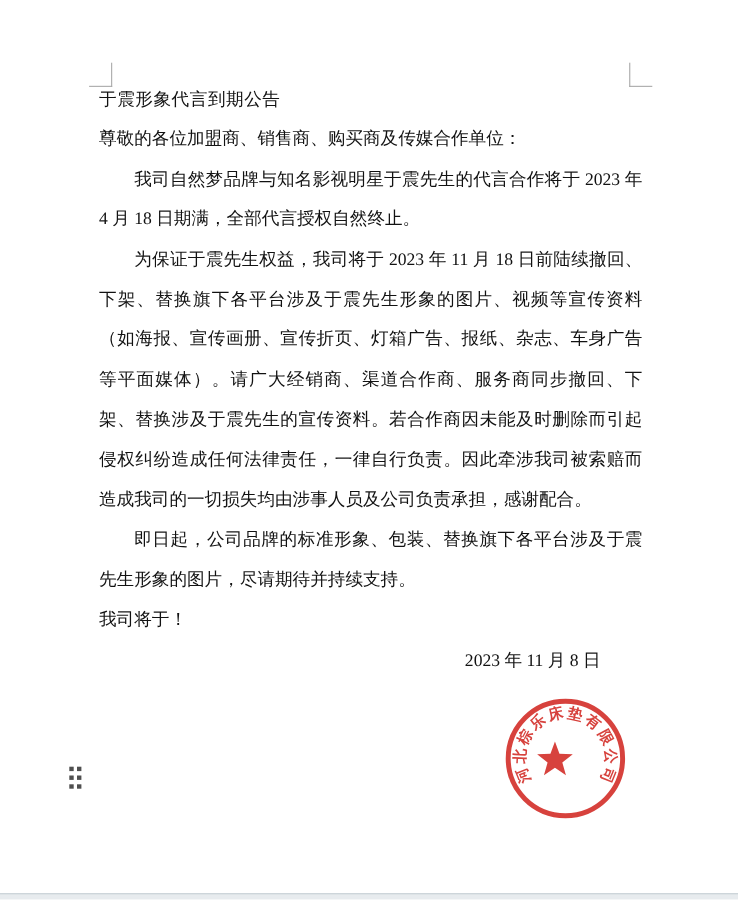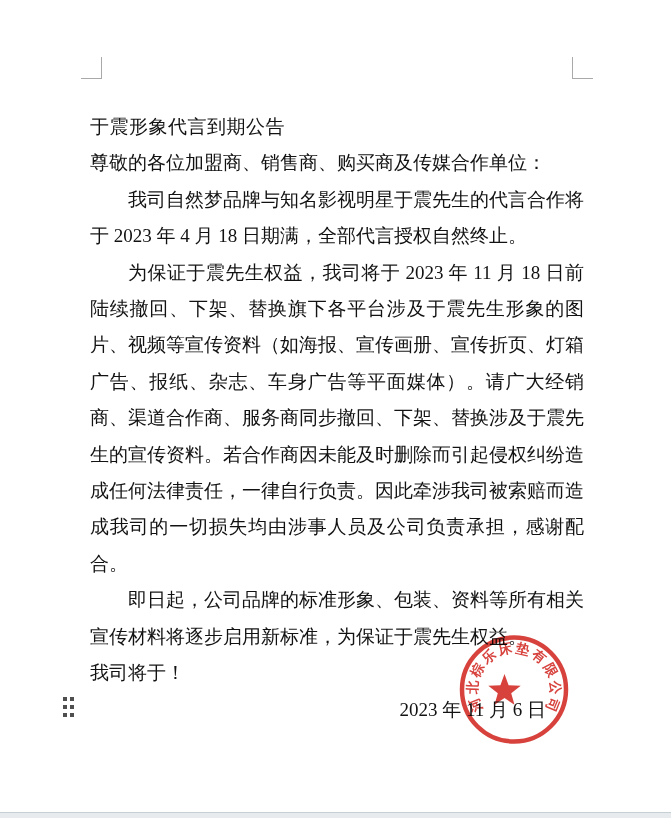--- a/index.html
+++ b/index.html
@@ -11,21 +11,21 @@
   .page{position:relative;width:671px;height:818px;background:#ffffff;overflow:hidden;}
 
   
   .crop-tl{position:absolute;left:81px;top:57px;width:20px;height:21px;
     border-right:1px solid #a9a9a9;border-bottom:1px solid #a9a9a9;}
   .crop-tr{position:absolute;left:572px;top:57px;width:20px;height:21px;
     border-left:1px solid #a9a9a9;border-bottom:1px solid #a9a9a9;}
 
   
   .doc{position:absolute;left:90px;top:73px;width:494px;
-    font-size:19px;line-height:36.4px;margin-top:36px;}
+    font-size:16px;line-height:36.4px;}
   .doc p{margin:0;text-align:justify;}
   .doc-title{text-align:center;letter-spacing:.5px;}
   .indent{text-indent:2em;}
   .closing{margin-top:42px;text-align:left !important;}
   .sign-line{text-align:right !important;padding-right:28px;}
   .date-line{text-align:right !important;padding-right:38px;}
 
   
   .seal{position:absolute;left:457px;top:632px;width:114px;height:114px;
     mix-blend-mode:multiply;opacity:.93;}
@@ -51,23 +51,23 @@
 <div class="page">
 
   <div class="crop-tl"></div>
   <div class="crop-tr"></div>
 
   <div class="doc">
     <p class="doc-title">于震形象代言到期公告</p>
     <p>尊敬的各位加盟商、销售商、购买商及传媒合作单位：</p>
     <p class="indent">我司自然梦品牌与知名影视明星于震先生的代言合作将于 2023 年 4 月 18 日期满，全部代言授权自然终止。</p>
     <p class="indent">为保证于震先生权益，我司将于 2023 年 11 月 18 日前陆续撤回、下架、替换旗下各平台涉及于震先生形象的图片、视频等宣传资料（如海报、宣传画册、宣传折页、灯箱广告、报纸、杂志、车身广告等平面媒体）。请广大经销商、渠道合作商、服务商同步撤回、下架、替换涉及于震先生的宣传资料。若合作商因未能及时删除而引起侵权纠纷造成任何法律责任，一律自行负责。因此牵涉我司被索赔而造成我司的一切损失均由涉事人员及公司负责承担，感谢配合。</p>
-    <p class="indent">即日起，公司品牌的标准形象、包装、资料等所有相关宣传材料将逐步启用新标准，为保证于震先生权益。</p>
+    <p class="indent">即日起，公司品牌的标准形象、包装、替换旗下各平台涉及于震先生形象的图片，尽请期待并持续支持。</p>
     <p class="closing">我司将于！</p>
-    <p class="date-line">2023 年 11 月 6 日</p>
+    <p class="date-line">2023 年 11 月 8 日</p>
   </div>
 
   <div class="dots">
     <i></i>
       <i></i>
       <i></i>
       <i></i>
       <i></i>
       <i></i>
   </div>

